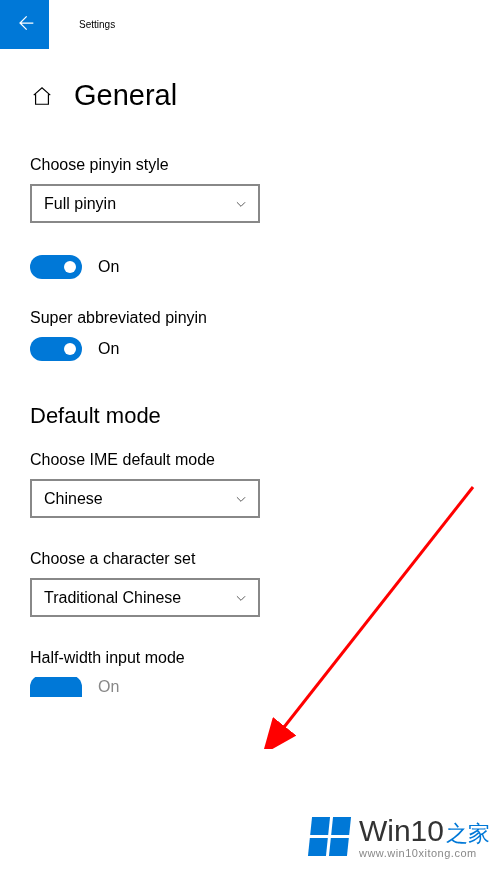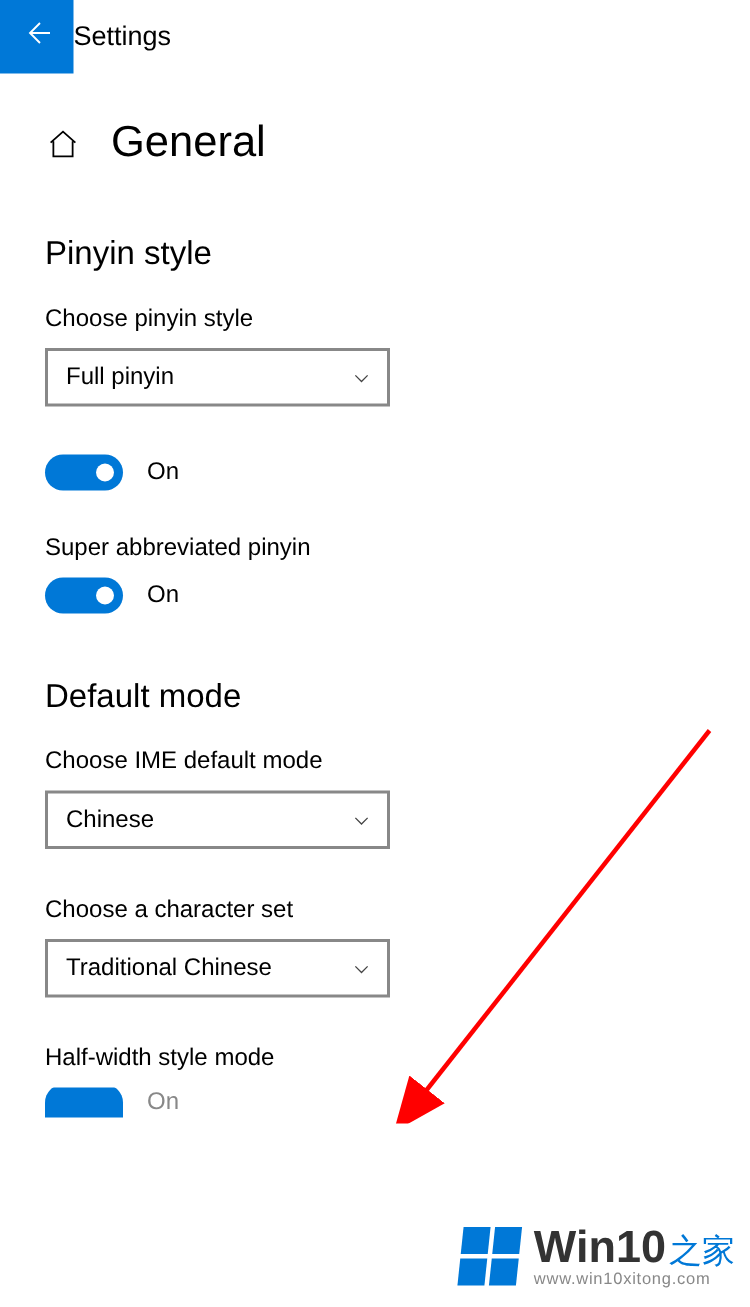--- a/index.html
+++ b/index.html
@@ -31,21 +31,22 @@
     color: #ffffff;
   }
   .back-btn svg {
     width: 20px;
     height: 20px;
     stroke: #ffffff;
     stroke-width: 1.5;
     fill: none;
   }
   .title-text {
-    font-size: 18px;
+    padding-left: 30px;
+    font-size: 10px;
     color: #000000;
   }
   .content {
     padding: 20px 30px 0 30px;
   }
   .page-header {
     display: flex;
     align-items: center;
     margin-top: 10px;
     margin-bottom: 44px;
@@ -178,21 +179,21 @@
     align-items: flex-start;
   }
   .wm-main {
     display: flex;
     align-items: baseline;
     font-weight: 300;
   }
   .wm-main .w1 {
     font-size: 30px;
     color: #333333;
-    font-weight: 700;
+    font-weight: 400;
   }
   .wm-main .w2 {
     font-size: 22px;
     color: #0078D7;
     font-weight: 500;
     margin-left: 2px;
     text-align: center;
   }
   .wm-url {
     font-size: 11px;
@@ -219,21 +220,20 @@
 
   <div class="page-header">
     <span class="home-icon">
       <svg viewBox="0 0 24 24">
           <path d="M3 11 L12 3 L21 11 M5 10 V21 H19 V10"></path>
         </svg>
     </span>
     <h1 class="page-title">General</h1>
   </div>
 
-  <h2 class="section-header">Pinyin style</h2>
 
   <div class="field-label">Choose pinyin style</div>
   <div class="dropdown">
     <span>Full pinyin</span>
     <span class="chev">
       <svg viewBox="0 0 24 24">
           <path d="M5 9 L12 16 L19 9"></path>
         </svg>
     </span>
   </div>
@@ -264,21 +264,21 @@
   <div class="field-label">Choose a character set</div>
   <div class="dropdown">
     <span>Traditional Chinese</span>
     <span class="chev">
       <svg viewBox="0 0 24 24">
           <path d="M5 9 L12 16 L19 9"></path>
         </svg>
     </span>
   </div>
 
-  <div class="field-label">Half-width style mode</div>
+  <div class="field-label">Half-width input mode</div>
   <div class="half-toggle-row">
     <div class="half-toggle"></div>
     <div class="toggle-label" style="color:#888">On</div>
   </div>
 
 </div>
 
 <svg class="arrow-svg" width="220" height="270">
   <defs>
     <marker id="arrowhead" markerWidth="12" markerHeight="10" refX="2" refY="5" orient="auto">

